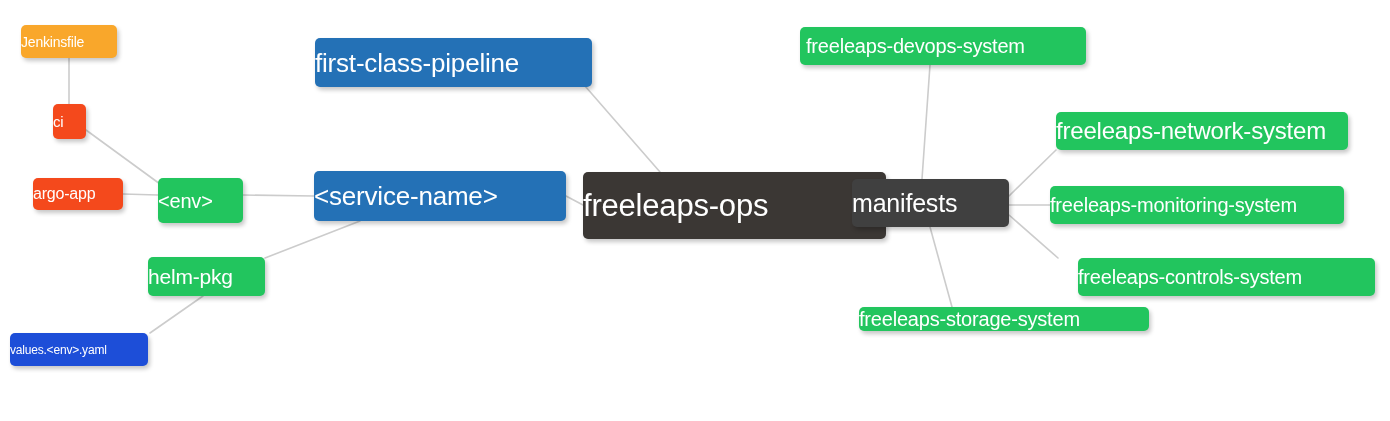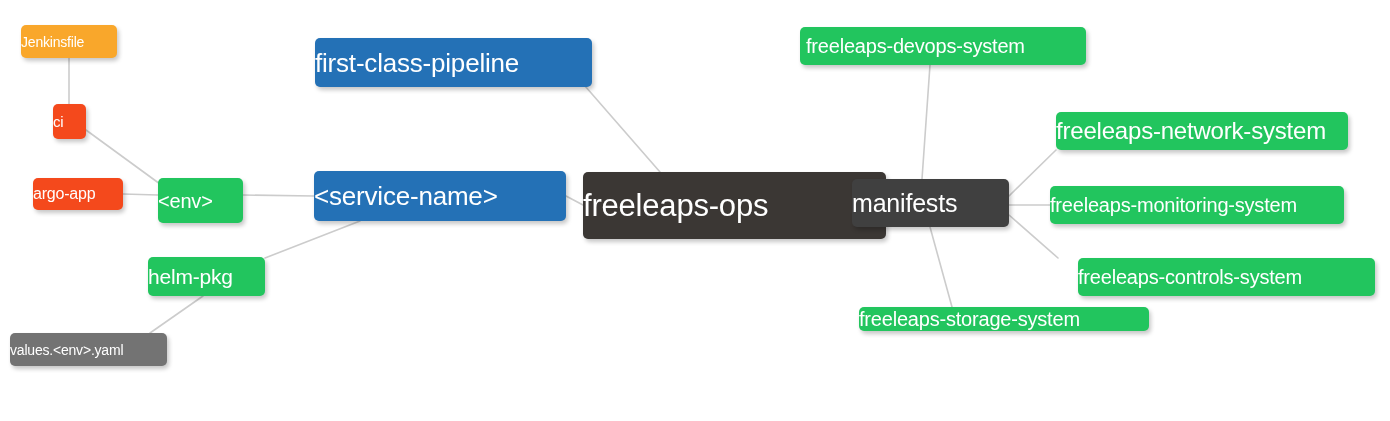--- a/index.html
+++ b/index.html
@@ -84,21 +84,21 @@
       </div>
       <div class="node" style="left: 53px; top: 104px; width: 33px; height: 35px; background: rgb(244, 73, 28); font-size: 15px;">
         <span class="node-label">ci</span>
       </div>
       <div class="node" style="left: 33px; top: 178px; width: 90px; height: 32px; background: rgb(244, 73, 28); font-size: 16px;">
         <span class="node-label">argo-app</span>
       </div>
       <div class="node" style="left: 21px; top: 25px; width: 96px; height: 33px; background: rgb(249, 167, 43); font-size: 14px;">
         <span class="node-label">Jenkinsfile</span>
       </div>
-      <div class="node" style="left: 10px; top: 333px; width: 157px; height: 33px; background: #737373; font-size: 14px;">
+      <div class="node" style="left: 10px; top: 333px; width: 138px; height: 33px; background: #1d4ed8; font-size: 12px;">
         <span class="node-label">values.&lt;env&gt;.yaml</span>
       </div>
       <div class="node" style="left: 800px; top: 27px; width: 286px; height: 38px; background: rgb(34, 197, 94); font-size: 20px; padding-left: 6px;">
         <span class="node-label">freeleaps-devops-system</span>
       </div>
       <div class="node" style="left: 1056px; top: 112px; width: 292px; height: 38px; background: rgb(34, 197, 94); font-size: 24px;">
         <span class="node-label">freeleaps-network-system</span>
       </div>
       <div class="node" style="left: 1050px; top: 186px; width: 294px; height: 38px; background: rgb(34, 197, 94); font-size: 20px;">
         <span class="node-label">freeleaps-monitoring-system</span>

